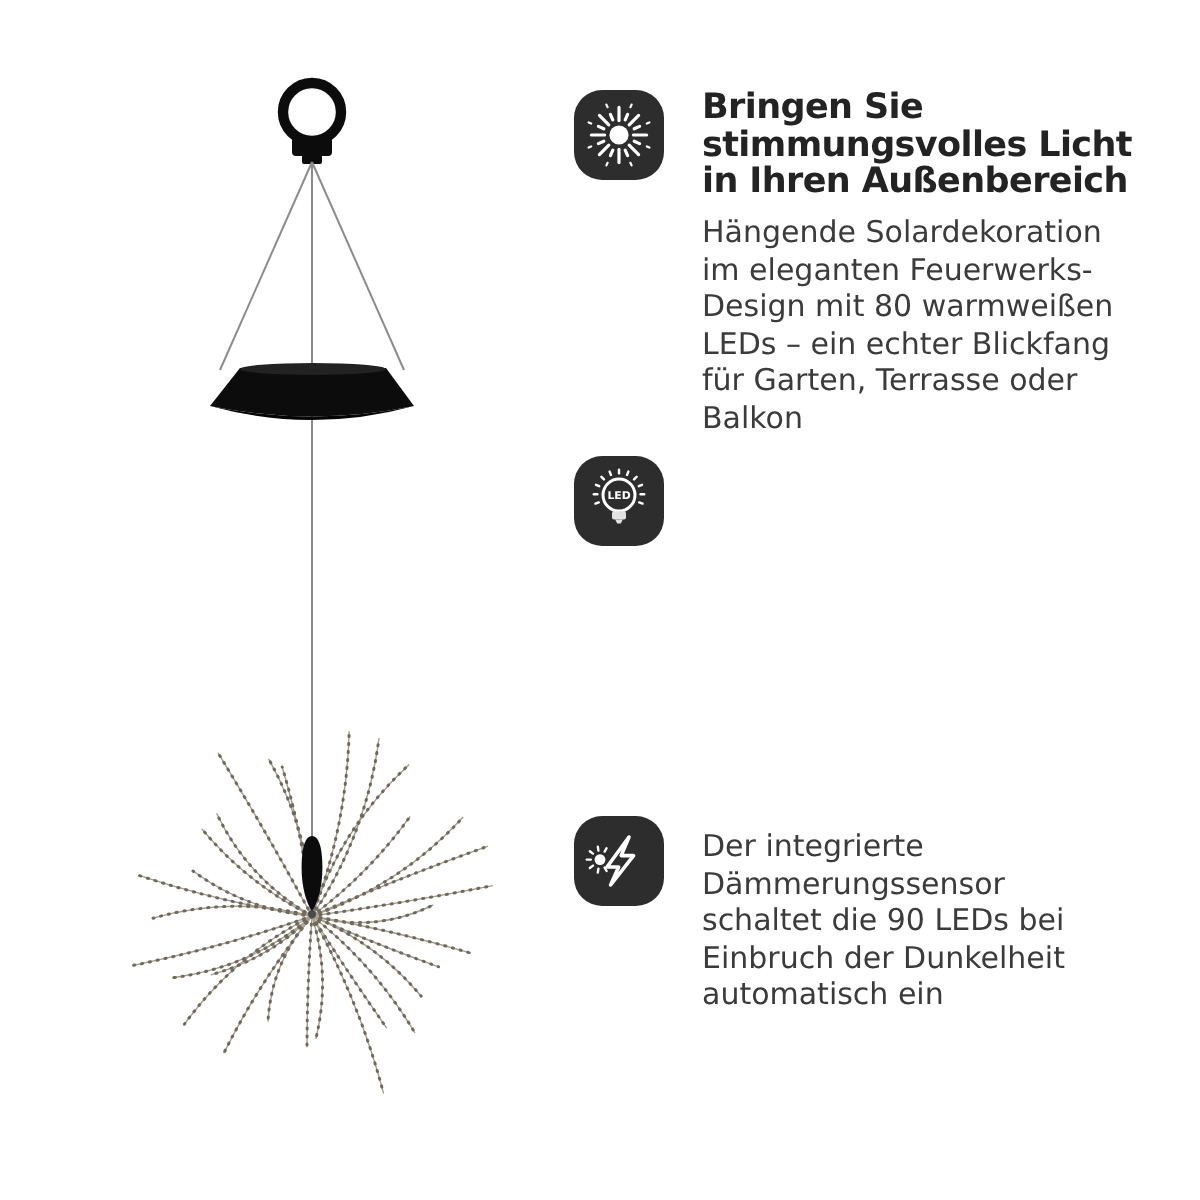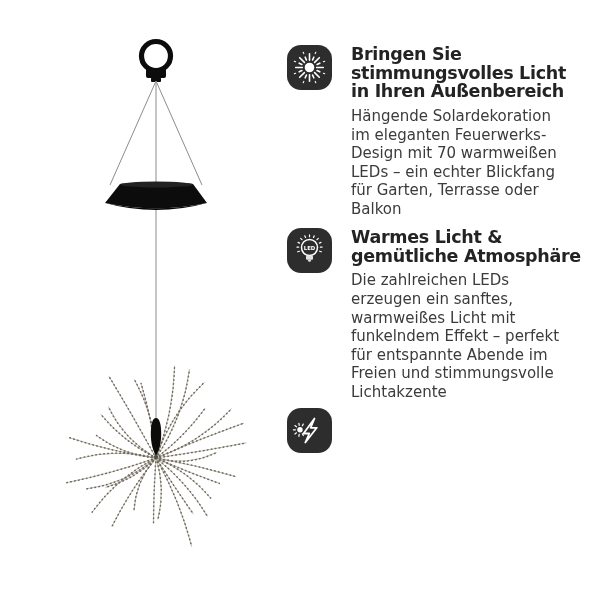--- a/index.html
+++ b/index.html
@@ -163,21 +163,21 @@
           <line x1="28.2" y1="36.4" x2="28.8" y2="37.7" class="ray thin"></line>
           <line x1="36.4" y1="28.2" x2="37.7" y2="28.8" class="ray thin"></line>
         </svg>
     </div>
     <div class="texts">
       <h2>Bringen Sie
 stimmungsvolles Licht
 in Ihren Außenbereich</h2>
       <p>Hängende Solardekoration
 im eleganten Feuerwerks-
-Design mit 70 warmweißen
+Design mit 80 warmweißen
 LEDs – ein echter Blickfang
 für Garten, Terrasse oder
 Balkon</p>
     </div>
   </section>
 
   <section class="feature" style="top:228px">
     <div class="icon-box">
       <svg id="icon-bulb" width="45" height="45" viewBox="0 0 45 45">
         <circle class="bulb-glass" cx="22.5" cy="19.5" r="8"></circle>
@@ -190,44 +190,38 @@
           <line x1="30.0" y1="11.7" x2="31.3" y2="10.4" class="dot-ray"></line>
           <line x1="26.5" y1="9.5" x2="27.2" y2="7.8" class="dot-ray"></line>
           <line x1="22.5" y1="8.7" x2="22.5" y2="6.9" class="dot-ray"></line>
           <line x1="18.5" y1="9.5" x2="17.8" y2="7.8" class="dot-ray"></line>
           <line x1="15.0" y1="11.7" x2="13.7" y2="10.4" class="dot-ray"></line>
           <line x1="12.6" y1="15.1" x2="11.0" y2="14.4" class="dot-ray"></line>
           <line x1="11.7" y1="19.1" x2="9.9" y2="19.1" class="dot-ray"></line>
           <line x1="12.4" y1="23.2" x2="10.7" y2="23.8" class="dot-ray"></line>
         </svg>
     </div>
-    <div class="texts">
-      <h2>Warmes Licht &amp;
-gemütliche Atmosphäre</h2>
-      <p>Die zahlreichen LEDs
-erzeugen ein sanftes,
-warmweißes Licht mit
-funkelndem Effekt – perfekt
-für entspannte Abende im
-Freien und stimmungsvolle
-Lichtakzente</p>
-    </div>
   </section>
 
   <section class="feature" style="top:408px">
     <div class="icon-box">
       <svg id="icon-solar" width="45" height="45" viewBox="0 0 45 45">
         <path class="bolt" d="M27.5,10.5 L16.5,25.5 L22.3,25.5 L18.3,34.5 L29.8,19.8 L23.6,19.8 Z"></path>
         <circle class="sun-core" cx="13" cy="21.8" r="2.7"></circle>
       <line x1="15.3" y1="17.8" x2="16.3" y2="16.1" class="dot-ray"></line>
           <line x1="12.2" y1="17.3" x2="11.9" y2="15.3" class="dot-ray"></line>
           <line x1="9.5" y1="18.8" x2="7.9" y2="17.6" class="dot-ray"></line>
           <line x1="8.4" y1="21.8" x2="6.4" y2="21.8" class="dot-ray"></line>
           <line x1="9.5" y1="24.8" x2="7.9" y2="26.0" class="dot-ray"></line>
           <line x1="12.2" y1="26.3" x2="11.9" y2="28.3" class="dot-ray"></line>
           <line x1="15.3" y1="25.8" x2="16.3" y2="27.5" class="dot-ray"></line>
         </svg>
     </div>
     <div class="texts">
+      <p>Der integrierte
+Dämmerungssensor
+schaltet die 90 LEDs bei
+Einbruch der Dunkelheit
+automatisch ein</p>
     </div>
   </section>
 
 </div>
 
 </body></html>

